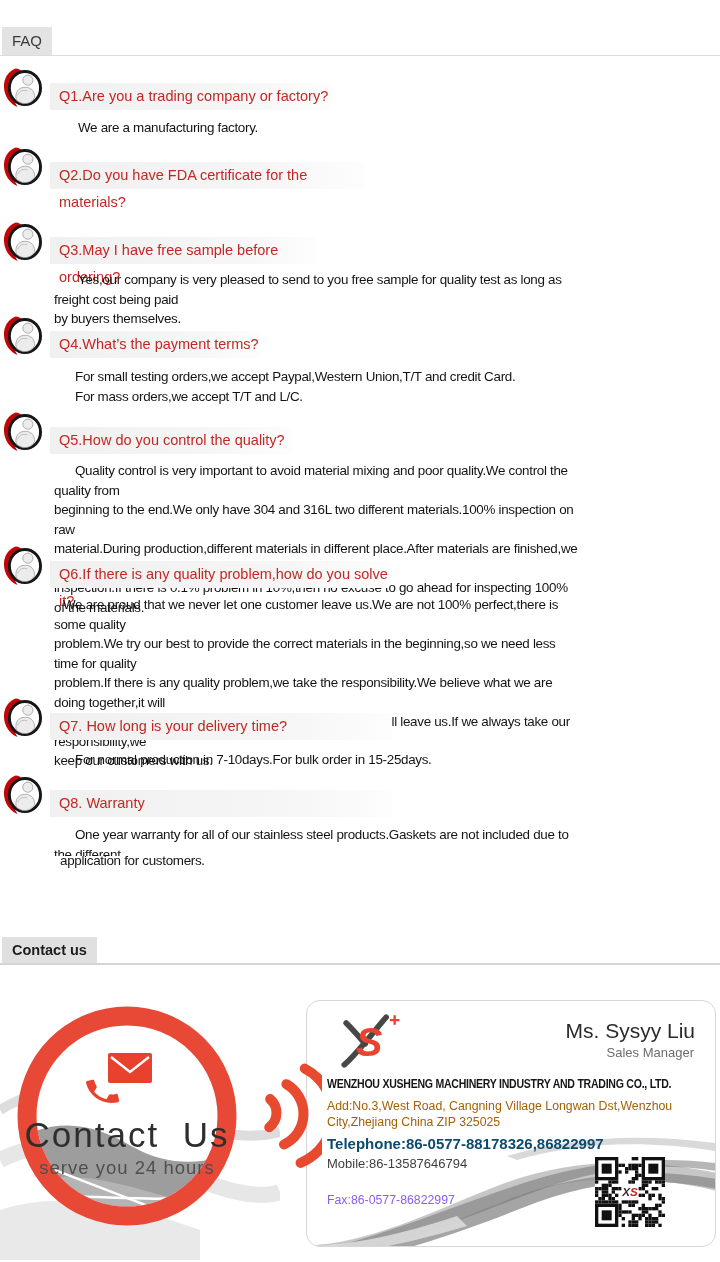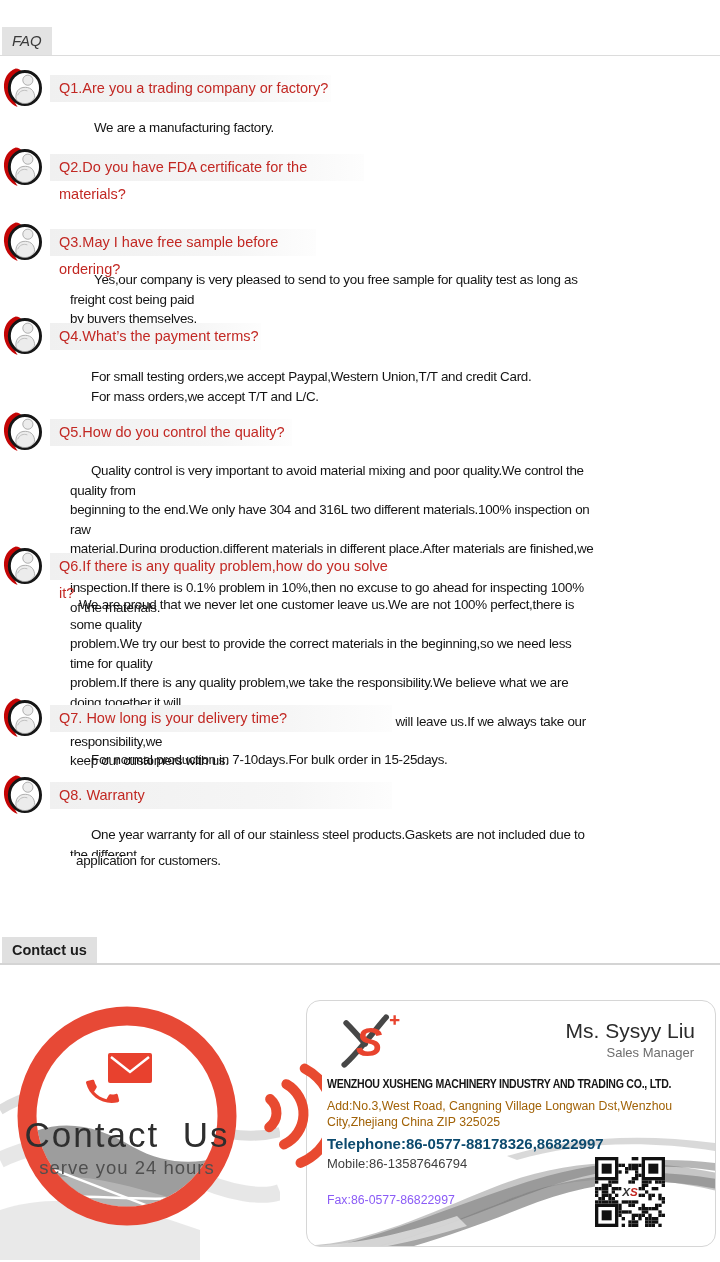--- a/index.html
+++ b/index.html
@@ -9,22 +9,22 @@
   
   .tab{position:absolute;background:#e3e3e3;color:#3a3a3a;font-size:15px;
        padding:0 10px;line-height:28px;height:28px;}
   .rule{position:absolute;left:0;right:0;height:1px;background:#dcdcdc;}
 
   
   .qicon{position:absolute;left:3px;width:39px;height:41px;}
   .qicon svg{display:block;}
   .qbar{position:absolute;left:50px;height:27px;line-height:27px;padding-left:9px;
         font-size:14.5px;color:#c22823;
-        background:linear-gradient(90deg,#f0f0f0,#f6f6f6 70%,#fdfdfd);}
-  .ans{position:absolute;left:16px;width:580px;box-sizing:border-box;padding-left:54px;
+        background:linear-gradient(90deg,#f0f0f0,#f6f6f6 70%,#fdfdfd);margin-top:8px;}
+  .ans{position:absolute;left:0;width:580px;box-sizing:border-box;padding-left:54px;
        font-size:13.4px;line-height:19.5px;color:#141414;letter-spacing:-0.3px;
        white-space:pre-wrap;}
 
   
   #contact-section{position:absolute;left:0;top:963px;width:720px;height:299px;}
   #bg-waves{position:absolute;left:0;top:77px;z-index:1;}
   #badge{position:absolute;left:8px;top:34px;width:238px;height:238px;z-index:2;}
   #badge .badge-title{position:absolute;left:0;top:118px;width:100%;text-align:center;
         font-size:35px;color:#2e2e2e;letter-spacing:2px;white-space:pre;}
   #badge .badge-sub{position:absolute;left:0;top:160px;width:100%;text-align:center;
@@ -47,21 +47,21 @@
   #card .tel{position:absolute;left:20px;top:134px;font-size:15px;color:#0c4a6e;font-weight:bold;}
   #card .mob{position:absolute;left:20px;top:155px;font-size:13px;color:#3f3f3f;}
   #card .fax{position:absolute;left:20px;top:192px;font-size:12.3px;color:#8b5cf6;}
   #card .qr{position:absolute;left:288px;top:156px;width:70px;height:70px;background:#ef4444;}
 </style>
 </head>
 <body>
 
 <div id="page">
 
-  <div class="tab" style="left:2px;top:27px;font-style:italic;">FAQ</div>
+  <div class="tab" style="left:2px;top:27px;">FAQ</div>
   <div class="rule" style="top:55px;"></div>
 
   <div class="qicon" style="top:67px">
       <svg viewBox="0 0 40 42" width="39" height="41">
         <path d="M13 1.5 C5 4.5 0.5 12 1 21 C1.5 30 7 38 15 41 C12 36 9.5 31 9.5 24 C9.5 15 14 8.5 21 6.5 C19 3.5 16 1.5 13 1.5 Z" fill="#c40505"></path>
         <ellipse cx="22.5" cy="21.5" rx="16" ry="17" fill="#fff" stroke="#161616" stroke-width="3"></ellipse>
         <circle cx="25.5" cy="13.5" r="5.2" fill="#ececec" stroke="#9a9a9a" stroke-width="0.8"></circle>
         <path d="M13.5 33.5 C12 26 16 20.5 23 20.8 C29.5 21 32.5 25.5 32.5 31.5 C30 35.5 26.5 37.5 22.5 37.5 C19 37.5 15.8 36 13.5 33.5 Z" fill="#ececec" stroke="#9a9a9a" stroke-width="0.8"></path>
         <path d="M15 29 C17 24.5 21 23 25 24.5" fill="none" stroke="#bdbdbd" stroke-width="1"></path>
       </svg>

